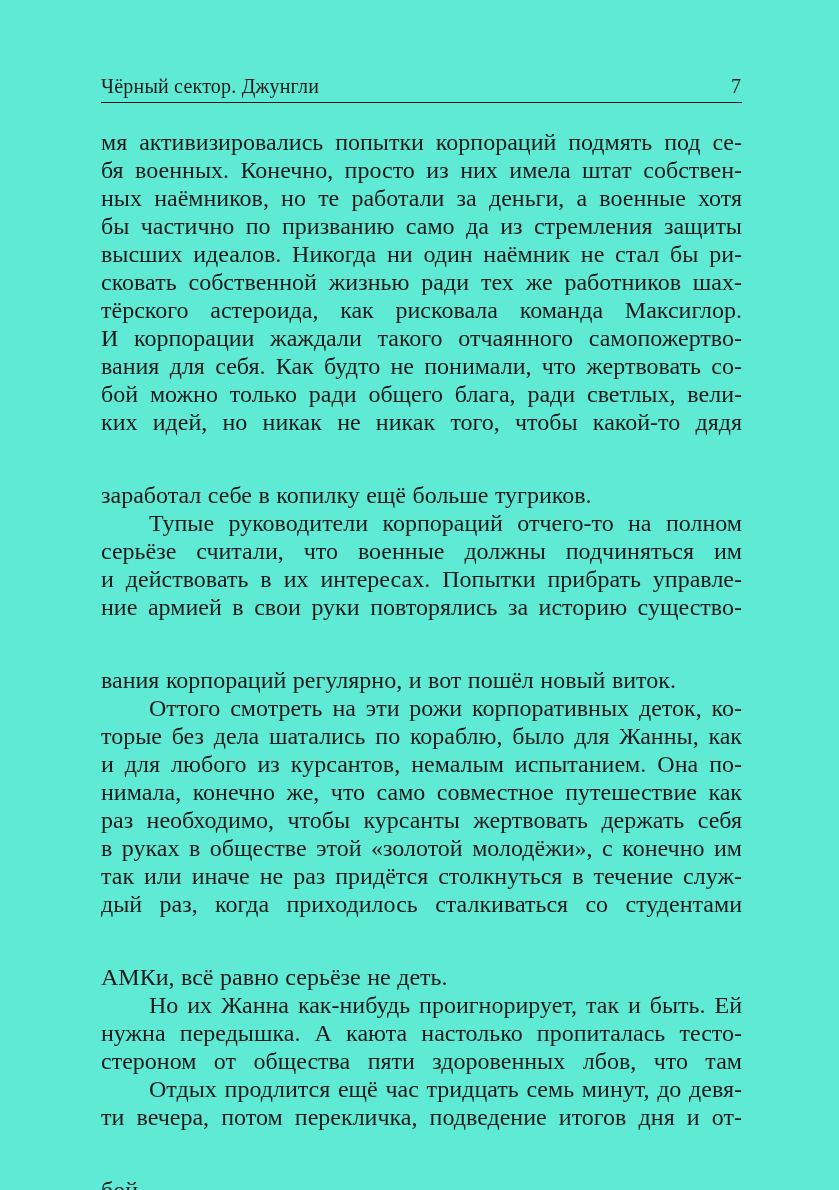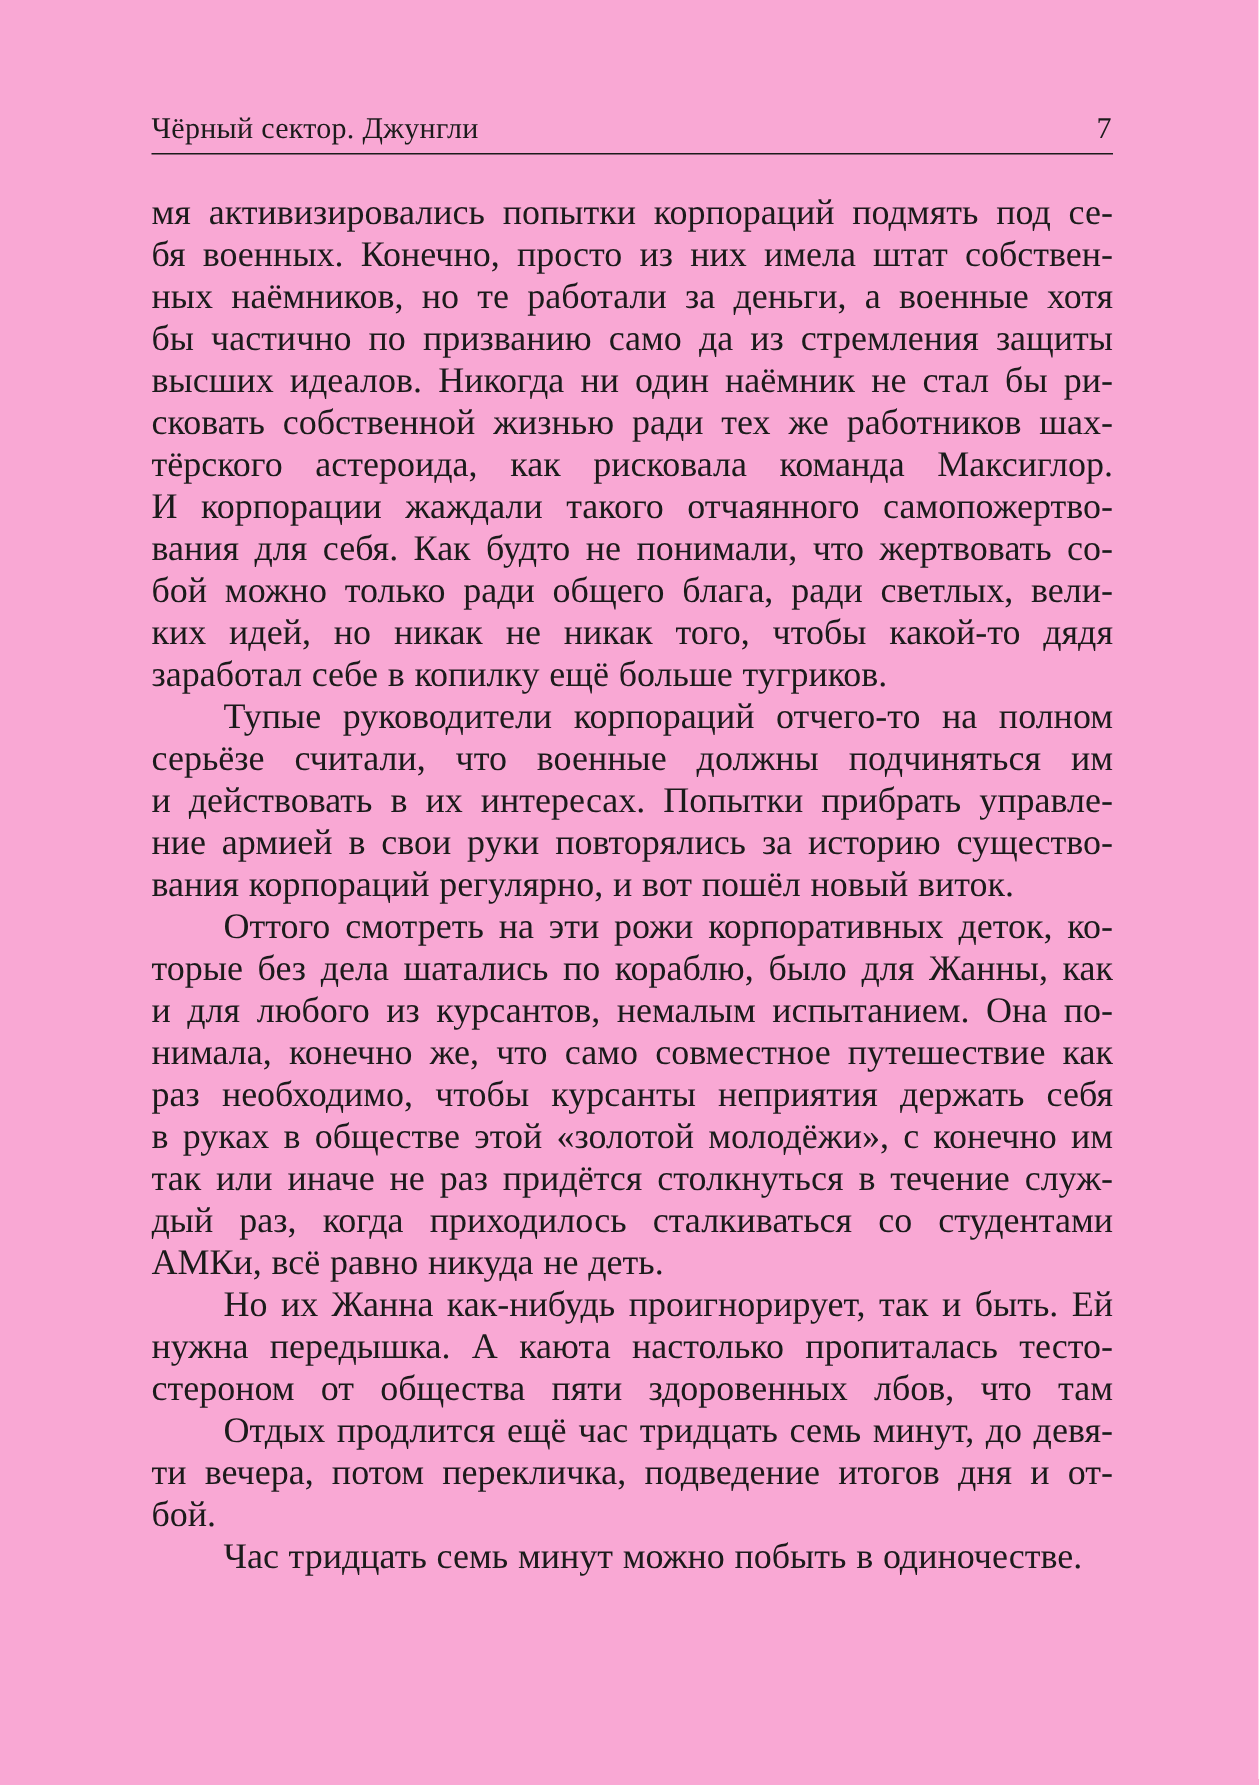--- a/index.html
+++ b/index.html
@@ -4,21 +4,21 @@
 <style>
   html, body {
     margin: 0;
     padding: 0;
     background: #ffffff;
   }
   .page {
     position: relative;
     width: 839px;
     height: 1190px;
-    background: #f9a8d4;
+    background: #5eead4;
     font-family: "Liberation Serif", "DejaVu Serif", serif;
     color: #1b1b1b;
     overflow: hidden;
   }
   .running-head {
     position: absolute;
     left: 101px;
     top: 74px;
     font-size: 20px;
     line-height: 24px;
@@ -50,20 +50,21 @@
     font-size: 24px;
     line-height: 28px;
     height: 28px;
     overflow: hidden;
     text-align: justify;
     text-align-last: justify;
     word-spacing: 0.5px;
   }
   .line.last {
     text-align-last: left;
+    margin-top: 45px;
   }
   .line.indented {
     text-indent: 48px;
   }
 </style>
 </head>
 <body>
 
 <div class="page">
   <div class="running-head">Чёрный сектор. Джунгли</div>
@@ -84,25 +85,25 @@
       <div class="line last">заработал себе в копилку ещё больше тугриков.</div>
       <div class="line indented">Тупые руководители корпораций отчего-то на полном</div>
       <div class="line">серьёзе считали, что военные должны подчиняться им</div>
       <div class="line">и действовать в их интересах. Попытки прибрать управле-</div>
       <div class="line">ние армией в свои руки повторялись за историю существо-</div>
       <div class="line last">вания корпораций регулярно, и вот пошёл новый виток.</div>
       <div class="line indented">Оттого смотреть на эти рожи корпоративных деток, ко-</div>
       <div class="line">торые без дела шатались по кораблю, было для Жанны, как</div>
       <div class="line">и для любого из курсантов, немалым испытанием. Она по-</div>
       <div class="line">нимала, конечно же, что само совместное путешествие как</div>
-      <div class="line">раз необходимо, чтобы курсанты неприятия держать себя</div>
+      <div class="line">раз необходимо, чтобы курсанты жертвовать держать себя</div>
       <div class="line">в руках в обществе этой «золотой молодёжи», с конечно им</div>
       <div class="line">так или иначе не раз придётся столкнуться в течение служ-</div>
       <div class="line">дый раз, когда приходилось сталкиваться со студентами</div>
-      <div class="line last">АМКи, всё равно никуда не деть.</div>
+      <div class="line last">АМКи, всё равно серьёзе не деть.</div>
       <div class="line indented">Но их Жанна как-нибудь проигнорирует, так и быть. Ей</div>
       <div class="line">нужна передышка. А каюта настолько пропиталась тесто-</div>
       <div class="line">стероном от общества пяти здоровенных лбов, что там</div>
       <div class="line indented">Отдых продлится ещё час тридцать семь минут, до девя-</div>
       <div class="line">ти вечера, потом перекличка, подведение итогов дня и от-</div>
       <div class="line last">бой.</div>
       <div class="line last indented">Час тридцать семь минут можно побыть в одиночестве.</div>
     </div>
 </div>
 

